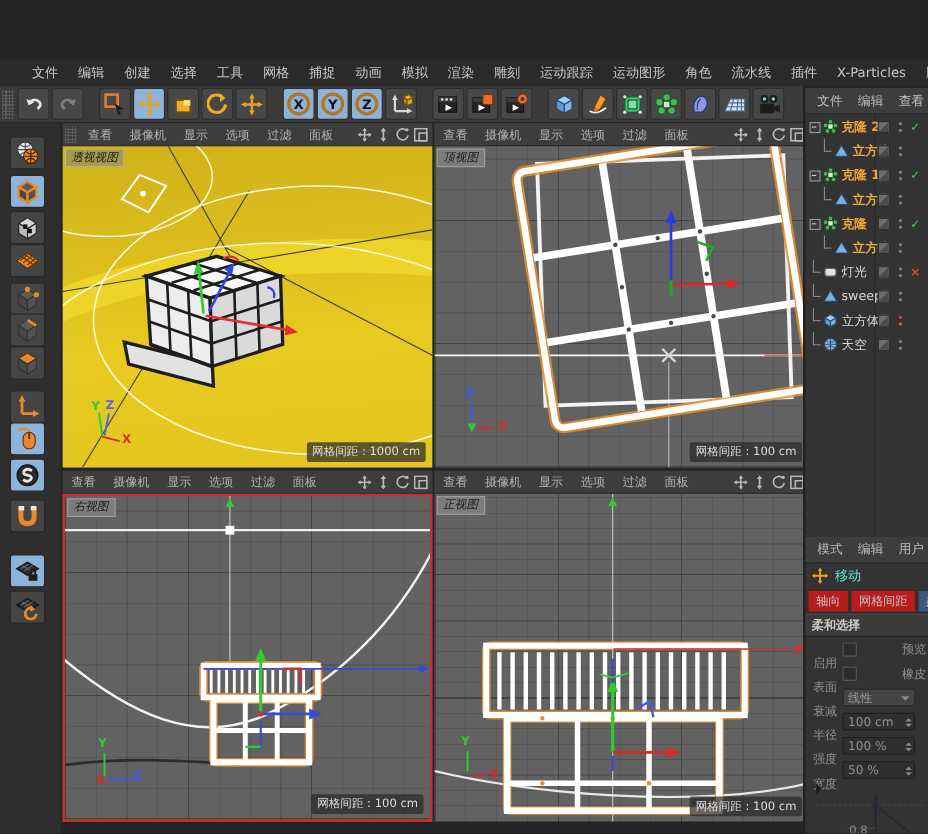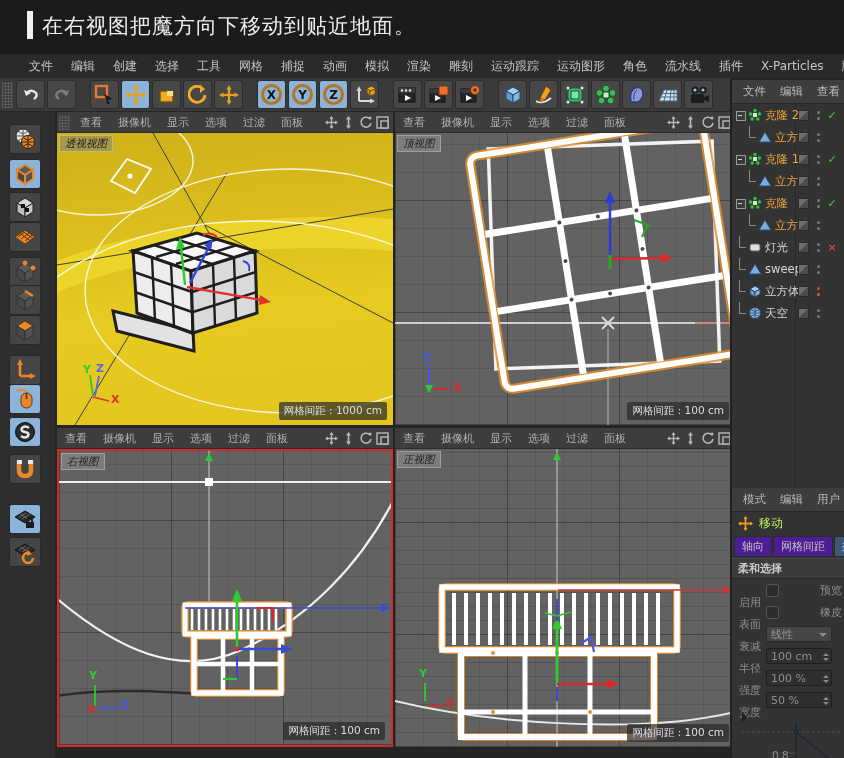--- a/index.html
+++ b/index.html
@@ -71,36 +71,36 @@
   .om-row { height:22px; display:flex; align-items:center; position:relative; }
   .om-colline { position:absolute; left:63px; top:24px; width:1px; height:384px; background:#282828; }
   .om-branch { width:12px; height:22px; flex:none; position:relative; margin-left:2px; }
   .om-branch.parent::before { content:""; position:absolute; left:2px; top:7px; width:8px; height:8px;
       border:1px solid #9a9a9a; background:#3a3a3a; }
   .om-branch.parent::after { content:""; position:absolute; left:4px; top:11px; width:4px; height:1px; background:#cfcfcf; }
   .om-branch.child::before { content:""; position:absolute; left:5px; top:0; width:6px; height:11px;
       border-left:1px solid #8a8a8a; border-bottom:1px solid #8a8a8a; }
   .om-icon { width:15px; height:15px; flex:none; margin:0 3px 0 1px; display:flex; align-items:center; justify-content:center; }
   .om-label { font-size:11.5px; color:#d6d6d6; white-space:nowrap; overflow:hidden; width:42px; flex:none; }
-  .om-label.orange { color:#efa63a; }
+  .om-label.orange { color:#efa63a;font-weight:bold; }
   .om-cols { position:absolute; left:66px; top:0; height:22px; display:flex; align-items:center; }
   .layer-chip { width:11px; height:11px; background:#6e6e6e; border:1px solid #2a2a2a; position:relative; overflow:hidden; flex:none; }
   .layer-chip::after { content:""; position:absolute; left:-3px; top:4px; width:18px; height:6px; background:#4c4c4c; transform:rotate(-45deg); }
   .om-dots { width:10px; display:flex; flex-direction:column; gap:3px; align-items:center; margin-left:4px; flex:none; }
   .om-dots i { width:3px; height:3px; border-radius:50%; background:#7d7d7d; }
   .om-dots.hot i:nth-child(1){ background:#d04545; } .om-dots.hot i:nth-child(2){ background:#c96a2c; }
   .om-state { width:14px; text-align:center; font-size:11px; font-weight:bold; margin-left:2px; flex:none; }
   .om-state.check { color:#4ec94e; } .om-state.cross { color:#e04545; }
 
   
   .am { position:absolute; left:0; top:408px; width:114px; }
   .am-tool { height:23px; display:flex; align-items:center; gap:6px; padding-left:6px; }
-  .am-tool span { font-size:12px; color:#bef264;text-align:center; }
+  .am-tool span { font-size:12px; color:#5eead4;text-align:center; }
   .am-tabs { display:flex; gap:1px; padding:1px 0 1px 2px; }
-  .am-tab { background:#4c1d95; border:1px solid #2c2c2c; color:#c3c3c3; font-size:11px; padding:2px 7px; white-space:nowrap; border-radius:2px; }
+  .am-tab { background:#b91c1c; border:1px solid #2c2c2c; color:#c3c3c3; font-size:11px; padding:2px 7px; white-space:nowrap; border-radius:2px; }
   .am-tab.active { background:#3d5878; color:#dfe7f0; }
   .am-section { background:#3b3b3b; border-top:1px solid #4a4a4a; border-bottom:1px solid #262626;
                 font-size:11px; font-weight:bold; color:#cccccc; padding:2px 0 2px 6px; }
   .am-row { height:22px; display:flex; align-items:center; position:relative; }
   .am-lbl { width:34px; text-align:right; font-size:11px; color:#8f8f8f; flex:none; padding-right:5px;margin-top:25px; }
   .am-check { width:13px; height:13px; background:#2c2c2c; border:1px solid #555; border-radius:2px; }
   .am-rlbl { position:absolute; left:88px; font-size:11px; color:#8f8f8f; white-space:nowrap; }
   .am-dd { width:66px; height:16px; background:#454545; border:1px solid #2a2a2a; border-radius:2px;
            font-size:11px; color:#9a9a9a; display:flex; padding:0 4px; position:relative; }
   .am-dd::after { content:""; position:absolute; right:4px; top:6px; border:4px solid transparent; border-top-color:#8a8a8a; }
@@ -111,24 +111,20 @@
   .spin i.up { border-bottom-color:#8a8a8a; } .spin i.dn { border-top-color:#8a8a8a; }
   .am-exp { width:0; height:0; border:5px solid transparent; border-left-color:#1d1d1d; margin-left:10px; }
   .am-curve { position:relative; height:52px; }
   .curve-tick { position:absolute; left:40px; top:26px; font-size:10.5px; color:#8f8f8f; }
 </style>
 </head>
 <body>
 
 <div class="app">
 
-  <div class="titlebar">
-    <span class="title-accent"></span>
-    <span class="title-text">在右视图把魔方向下移动到贴近地面。</span>
-  </div>
 
   <nav class="menubar">
     <span class="mi">文件</span>
     <span class="mi">编辑</span>
     <span class="mi">创建</span>
     <span class="mi">选择</span>
     <span class="mi">工具</span>
     <span class="mi">网格</span>
     <span class="mi">捕捉</span>
     <span class="mi">动画</span>

